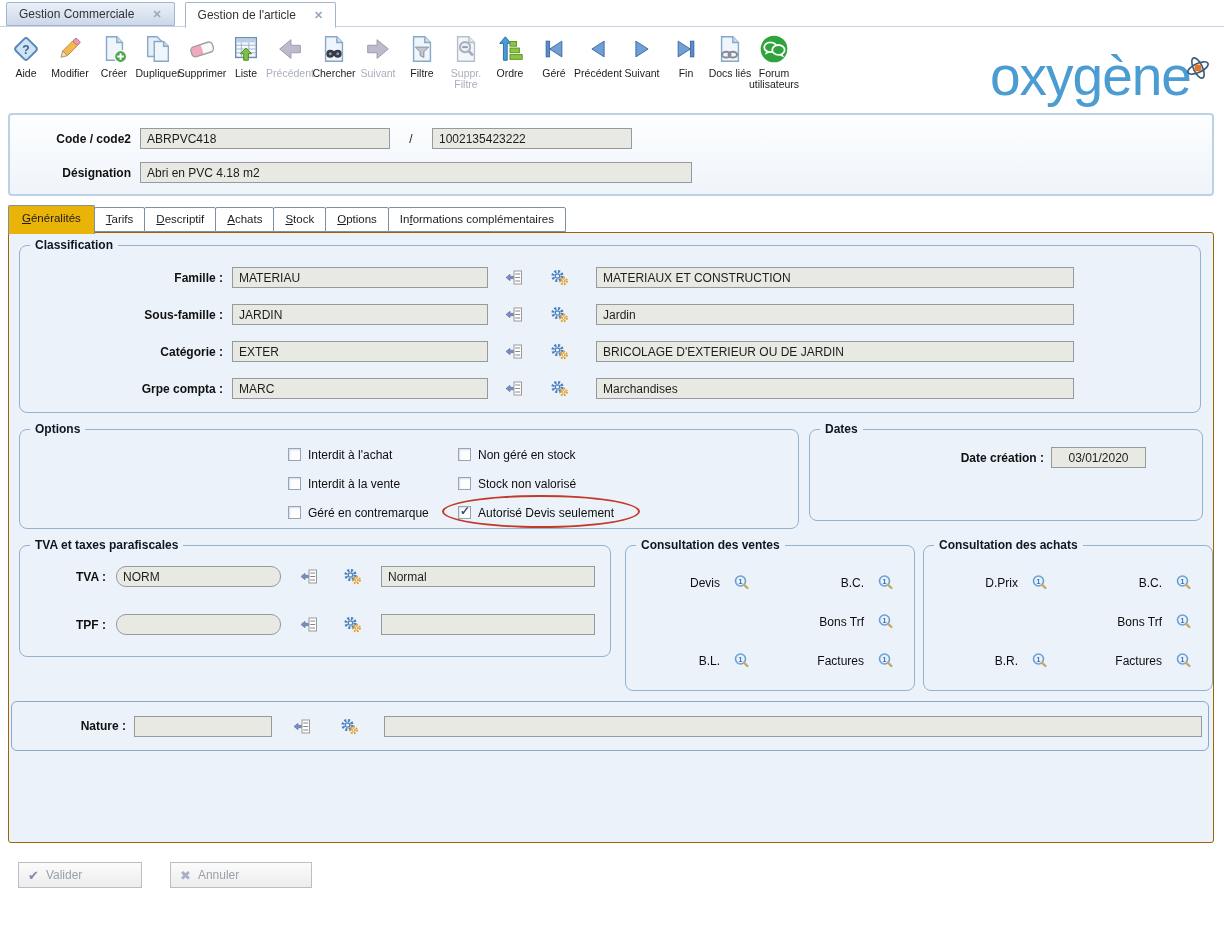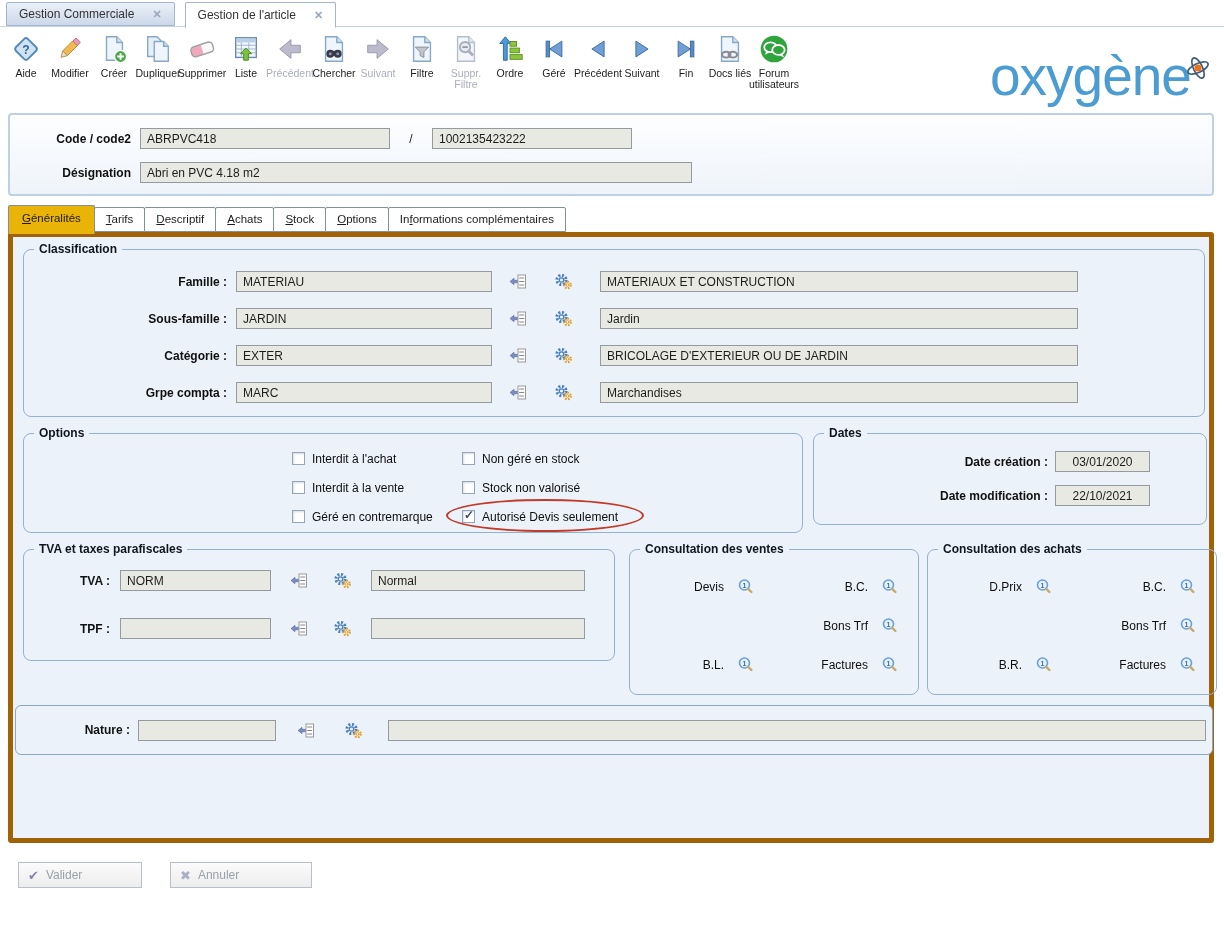--- a/index.html
+++ b/index.html
@@ -38,21 +38,21 @@
   .f-code2 { width:200px; } .f-desig { width:552px; }
 
   
   .tabstrip { position:absolute; top:205px; left:8px; display:flex; align-items:flex-end; z-index:3; }
   .ptab { border:1px solid #80909f; background:#fff; padding:5px 11px 4px; font-size:11.5px; color:#1c1c1c;
           margin-right:-1px; border-radius:2px 2px 0 0; height:25px; }
   .ptab.active { background:#eab308; padding:6px 13px; height:29px; border-bottom:none; margin-bottom:-2px; z-index:5; position:relative; }
 
   
   .main-panel { position:absolute; top:232px; left:8px; width:1206px; height:611px;
-                background:#ecf2f9; border:5px solid #a16207; border-radius:3px; }
+                background:#ecf2f9; border:1px solid #a16207; border-radius:3px; }
   .gbox { position:absolute; border:1px solid #93b1d1; border-radius:8px; }
   .legend { position:absolute; top:-8px; left:10px; background:#ecf2f9; padding:0 5px;
             font-weight:bold; font-size:12px; color:#0e1620; line-height:14px; }
 
   
   .gb-class { left:10px; top:12px; width:1182px; height:168px; padding-top:13px; }
   .cls-row { display:flex; align-items:center; height:37px; }
   .cls-label { width:212px; text-align:right; font-weight:bold; font-size:12px; padding-right:9px; color:#101010; }
   .f-clscode { width:256px; }
   .mini-btn { margin-left:14px; width:22px; display:flex; justify-content:center; align-items:center; cursor:pointer; }
@@ -78,21 +78,21 @@
   .date-row { display:flex; align-items:center; justify-content:flex-end; padding-right:56px; margin-top:13px; }
   .date-row:first-of-type { margin-top:17px; }
   .date-label { font-weight:bold; font-size:12px; margin-right:7px; color:#101010; }
   .f-date { width:95px; justify-content:center; }
 
   
   .gb-tva { left:10px; top:312px; width:592px; height:112px;padding-left:8px; }
   .tva-row { display:flex; align-items:center; }
   .tva-row1 { margin-top:20px; } .tva-row2 { margin-top:27px; }
   .tva-label { width:88px; text-align:right; font-weight:bold; font-size:12px; padding-right:10px; color:#101010; }
-  .f-tvacode { width:151px; }
+  .f-tvacode { width:165px;border-radius:10px; }
   .tva-row .mini-btn { margin-left:16px; } .tva-row .mini-btn.second { margin-left:22px; }
   .f-tvadesc { margin-left:18px; width:214px; }
 
   
   .gb-cventes { left:616px; top:312px; width:290px; height:146px; }
   .gb-cachats { left:914px; top:312px; width:290px; height:146px; }
   .cv-body { padding:27px 20px 0 28px; display:flex; flex-direction:column; gap:20px; }
   .cv-row { display:flex; justify-content:space-between; align-items:center; height:19px; }
   .cv-cell { display:flex; align-items:center; gap:13px; justify-content:flex-end; min-width:96px; }
   .cv-label { font-size:12px; color:#0e0e0e; }
@@ -476,24 +476,20 @@
         </div>
       </div>
     </div>
 
     <div class="gbox gb-dates">
       <span class="legend">Dates</span>
       <div class="date-row">
         <span class="date-label">Date création :</span>
         <div class="field f-date">03/01/2020</div>
       </div>
-      <div class="date-row">
-        <span class="date-label">Date modification :</span>
-        <div class="field f-date">22/10/2021</div>
-      </div>
     </div>
 
     <div class="gbox gb-tva">
       <span class="legend">TVA et taxes parafiscales</span>
       <div class="tva-row tva-row1">
         <span class="tva-label">TVA :</span>
         <div class="field f-tvacode">NORM</div>
         <span class="mini-btn">
             <svg width="17" height="15" viewBox="0 0 17 15">
               <path d="M1,7.5 l4,-3.2 v2 h3.5 v2.4 h-3.5 v2 z" fill="#7a8fc0" stroke="#5568a0" stroke-width="0.6"></path>

